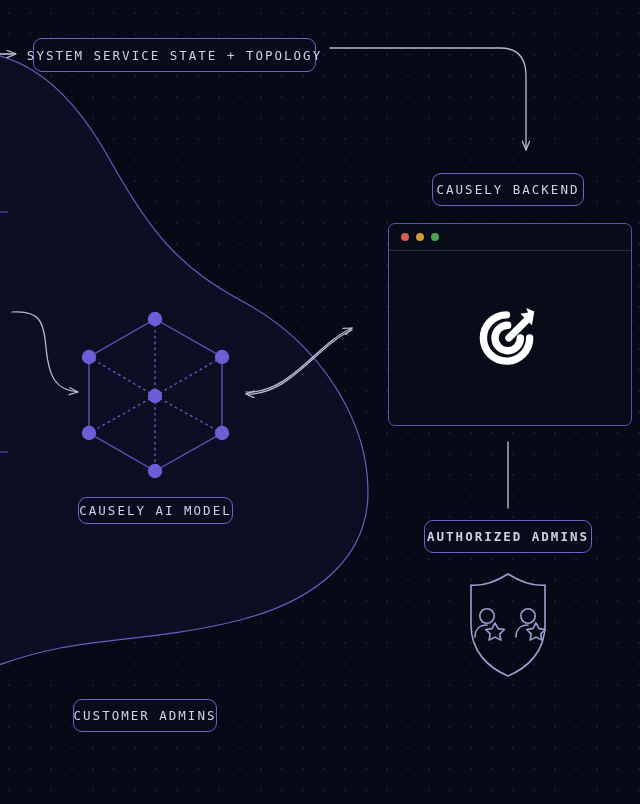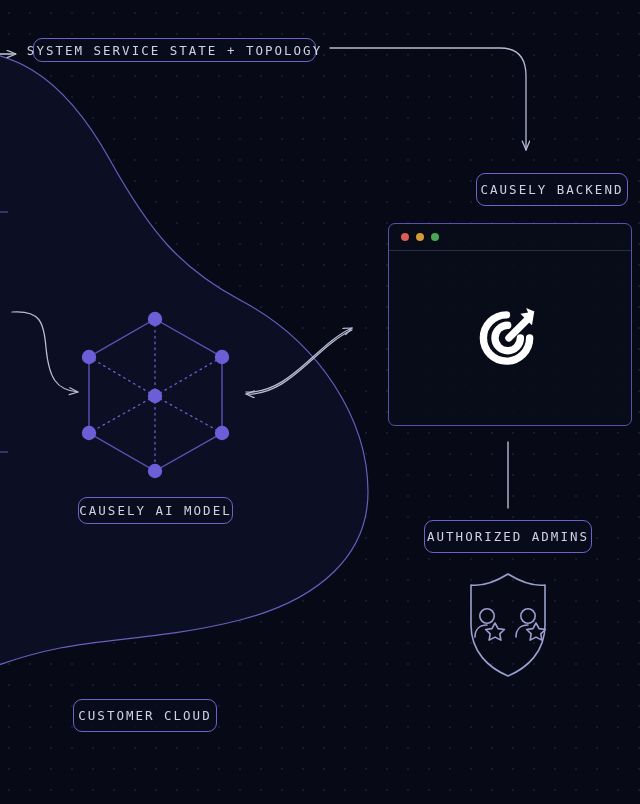--- a/index.html
+++ b/index.html
@@ -37,24 +37,24 @@
     justify-content: center;
     border: 1px solid #6f62c8;
     border-radius: 9px;
     background: rgba(10,13,28,0.72);
     color: #cfd2e6;
     font-size: 12.5px;
     letter-spacing: 2.0px;
     white-space: nowrap;
     box-sizing: border-box;
   }
-  #pill-topology { left: 33px;  top: 38px;  width: 283px; height: 24px; }
-  #pill-backend  { left: 432px; top: 173px; width: 152px; height: 33px; margin-left: 44px; }
+  #pill-topology { left: 33px;  top: 38px;  width: 283px; height: 34px; }
+  #pill-backend  { left: 432px; top: 173px; width: 152px; height: 33px; }
   #pill-aimodel  { left: 78px;  top: 497px; width: 155px; height: 27px; }
-  #pill-admins   { left: 424px; top: 520px; width: 168px; height: 33px; }
+  #pill-admins   { left: 424px; top: 520px; width: 168px; height: 33px; font-weight: bold; }
   #pill-customer { left: 73px;  top: 699px; width: 144px; height: 33px; }
 
   #browser {
     position: absolute;
     left: 388px; top: 223px;
     width: 244px; height: 203px;
     border: 1px solid #5b50ad;
     border-radius: 7px;
     background: rgba(9,12,26,0.80);
     box-sizing: border-box;
@@ -190,15 +190,15 @@
         <path d="M41 11 L53 9 L51 21 Z" fill="#ffffff"></path>
         <path d="M46 6 L53 9 L50 16 Z" fill="#ffffff"></path>
       </svg>
     </div>
   </div>
 
   <div class="pill" id="pill-topology">SYSTEM SERVICE STATE + TOPOLOGY</div>
   <div class="pill" id="pill-backend">CAUSELY BACKEND</div>
   <div class="pill" id="pill-aimodel">CAUSELY AI MODEL</div>
   <div class="pill" id="pill-admins">AUTHORIZED ADMINS</div>
-  <div class="pill" id="pill-customer">CUSTOMER CLOUD</div>
+  <div class="pill" id="pill-customer">CUSTOMER ADMINS</div>
 
 </div>
 
 </body></html>

